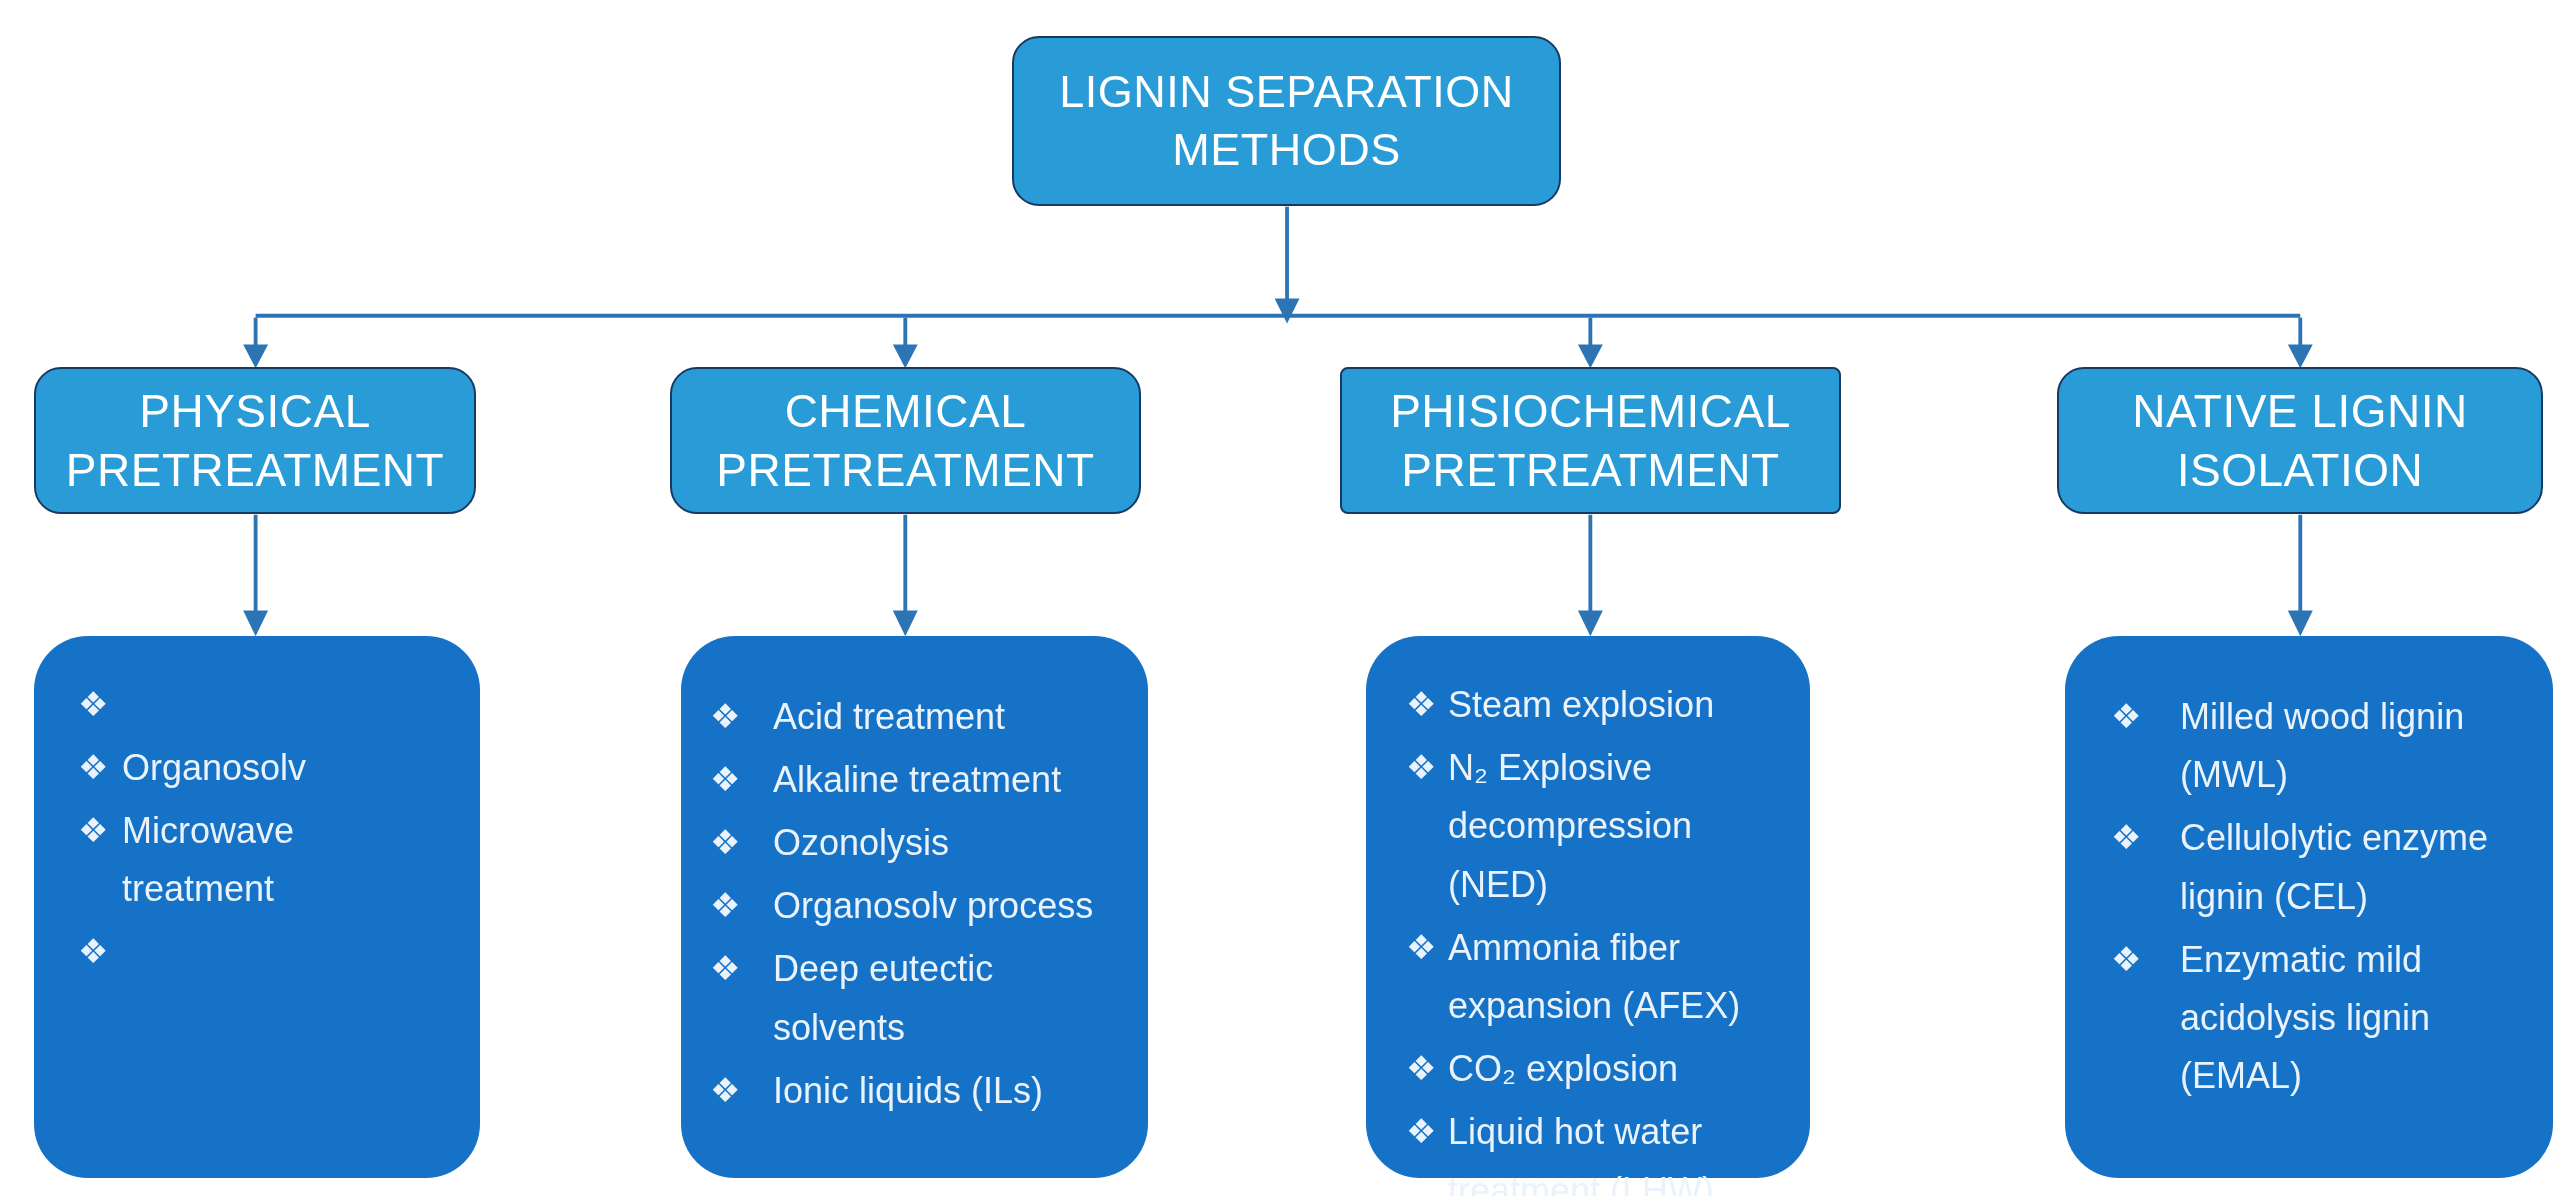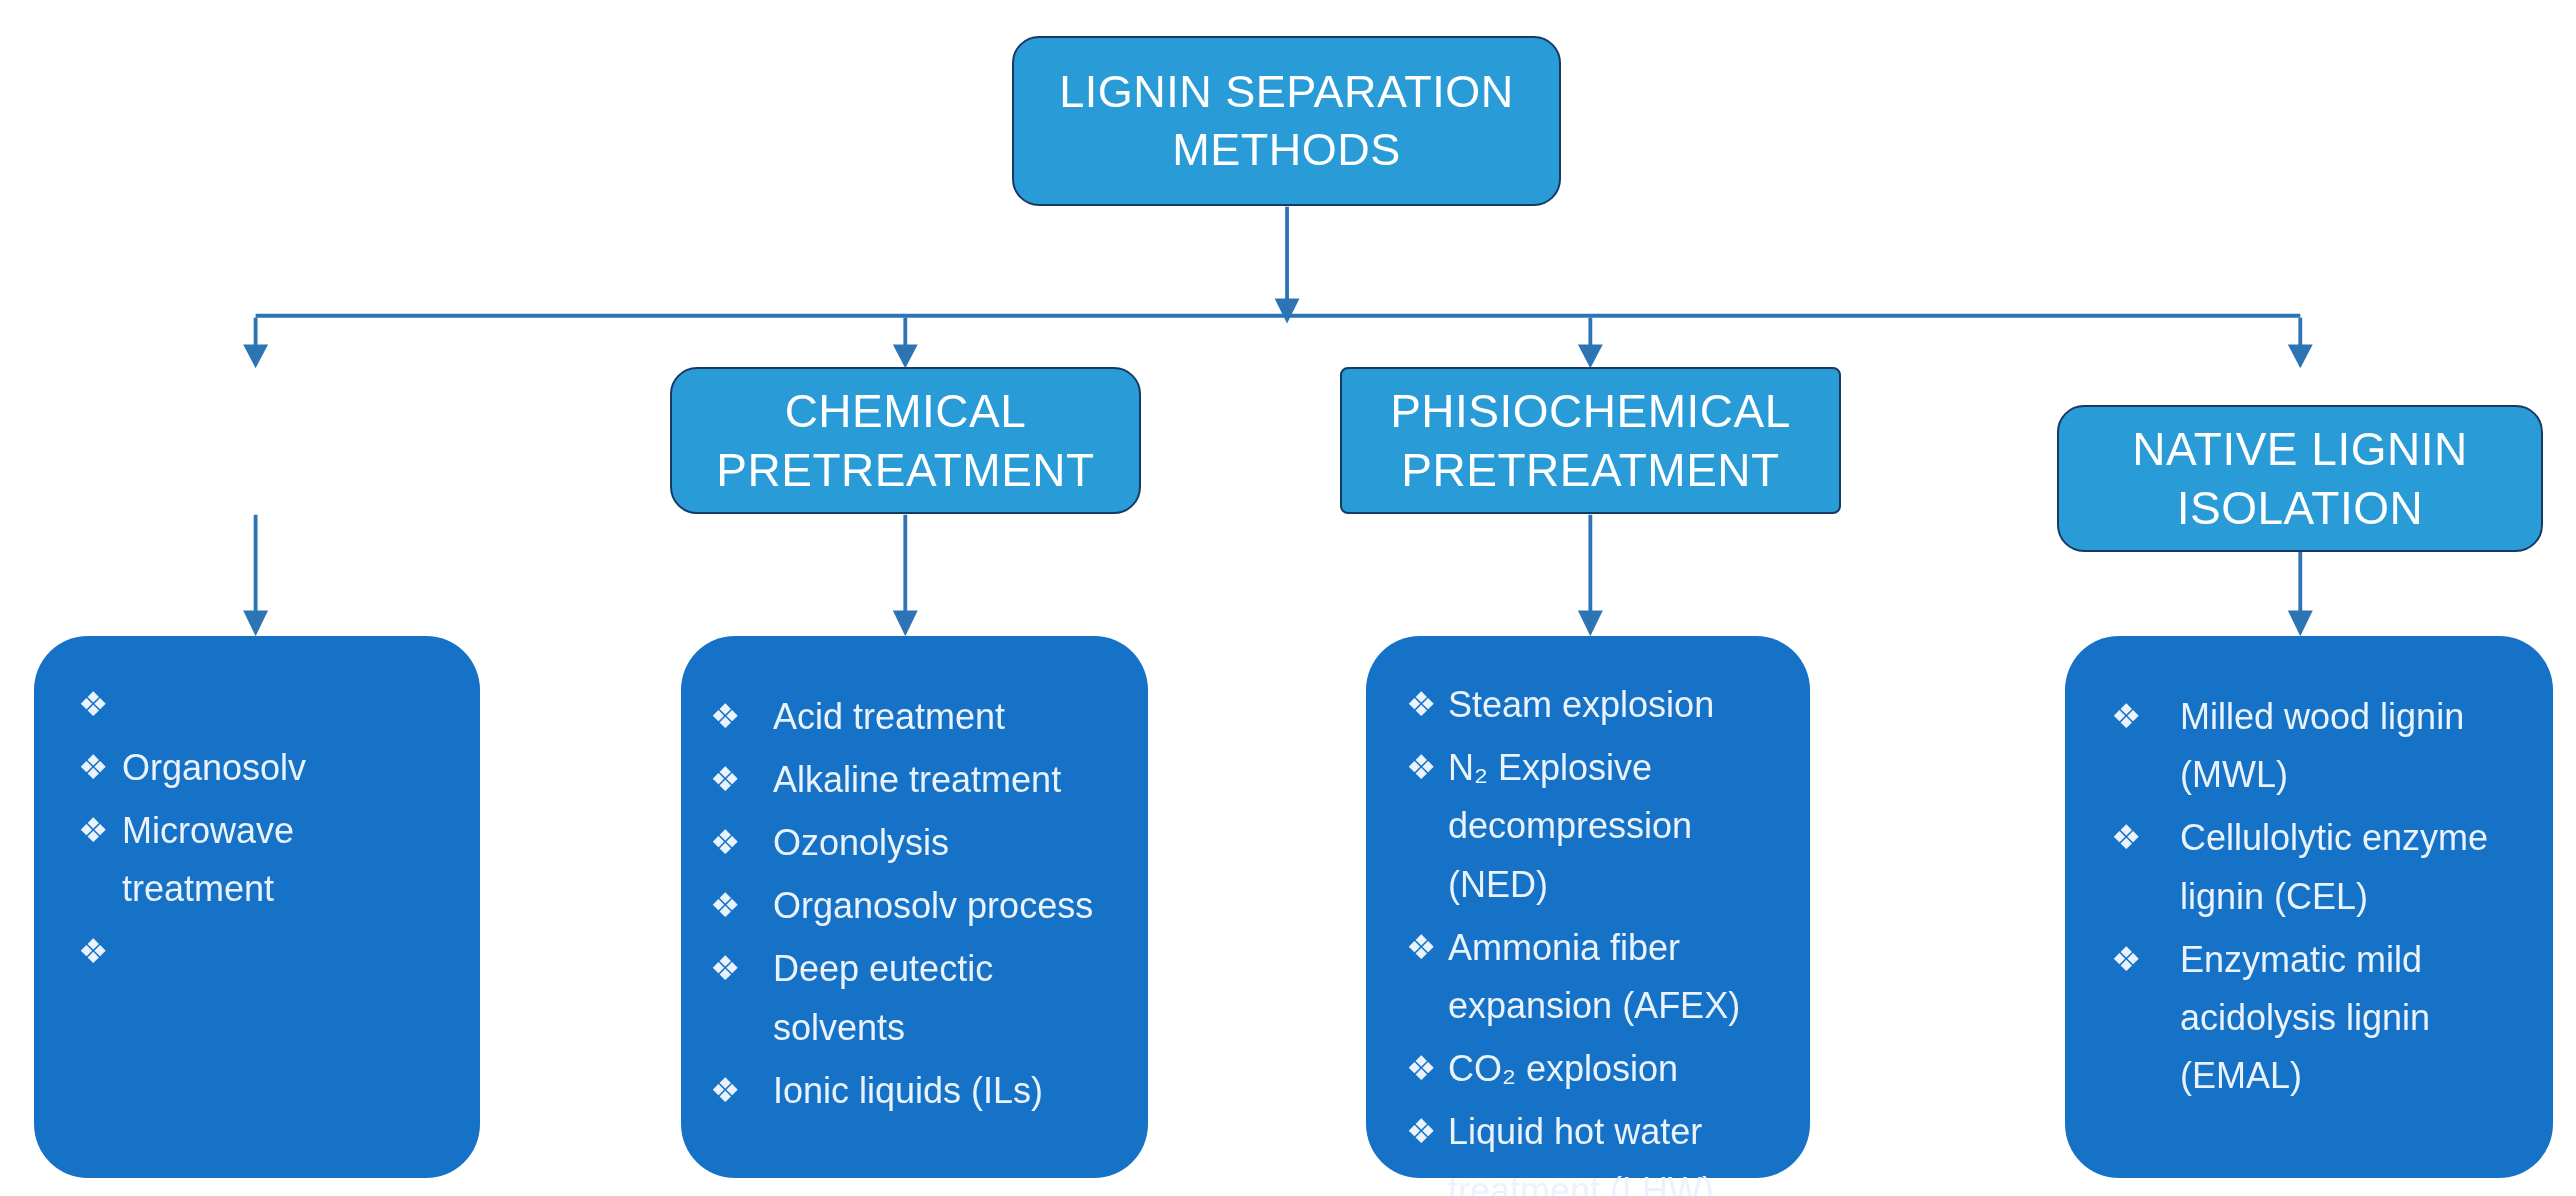--- a/index.html
+++ b/index.html
@@ -33,21 +33,21 @@
     display:flex;align-items:center;justify-content:center;
     text-align:center;
     font-size:46px;line-height:1.28;
     padding:0 19px;
     letter-spacing:0.5px;
   }
   .node-root{left:1012px;top:36px;width:549px;height:170px;font-size:45px;}
   .hdr-1{left:34px;top:367px;width:442px;height:147px;}
   .hdr-2{left:670px;top:367px;width:471px;height:147px;}
   .hdr-3{left:1340px;top:367px;width:501px;height:147px;border-radius:8px;}
-  .hdr-4{left:2057px;top:367px;width:486px;height:147px;margin-top:38px;}
+  .hdr-4{left:2057px;top:367px;width:486px;height:147px;}
 
   .listbox{
     position:absolute;
     box-sizing:border-box;
     background:var(--body-fill);
     border-radius:54px;
     color:var(--body-text);
     font-size:36px;line-height:1.62;
   }
   .list-1{left:34px;top:636px;width:446px;height:542px;padding:40px 25px 0 44px;}
@@ -97,20 +97,23 @@
       <polygon points="2391,360 2417,360 2404,385"></polygon>
       <line x1="2404" y1="538" x2="2404" y2="640"></line>
       <polygon points="2391,638 2417,638 2404,665"></polygon>
     </g>
   </svg>
 
   <div class="node node-root">
     <span>LIGNIN SEPARATION METHODS</span>
   </div>
 
+  <div class="node hdr-1">
+    <span>PHYSICAL PRETREATMENT</span>
+  </div>
   <div class="node hdr-2">
     <span>CHEMICAL PRETREATMENT</span>
   </div>
   <div class="node hdr-3">
     <span>PHISIOCHEMICAL PRETREATMENT</span>
   </div>
   <div class="node hdr-4">
     <span>NATIVE LIGNIN ISOLATION</span>
   </div>
 

